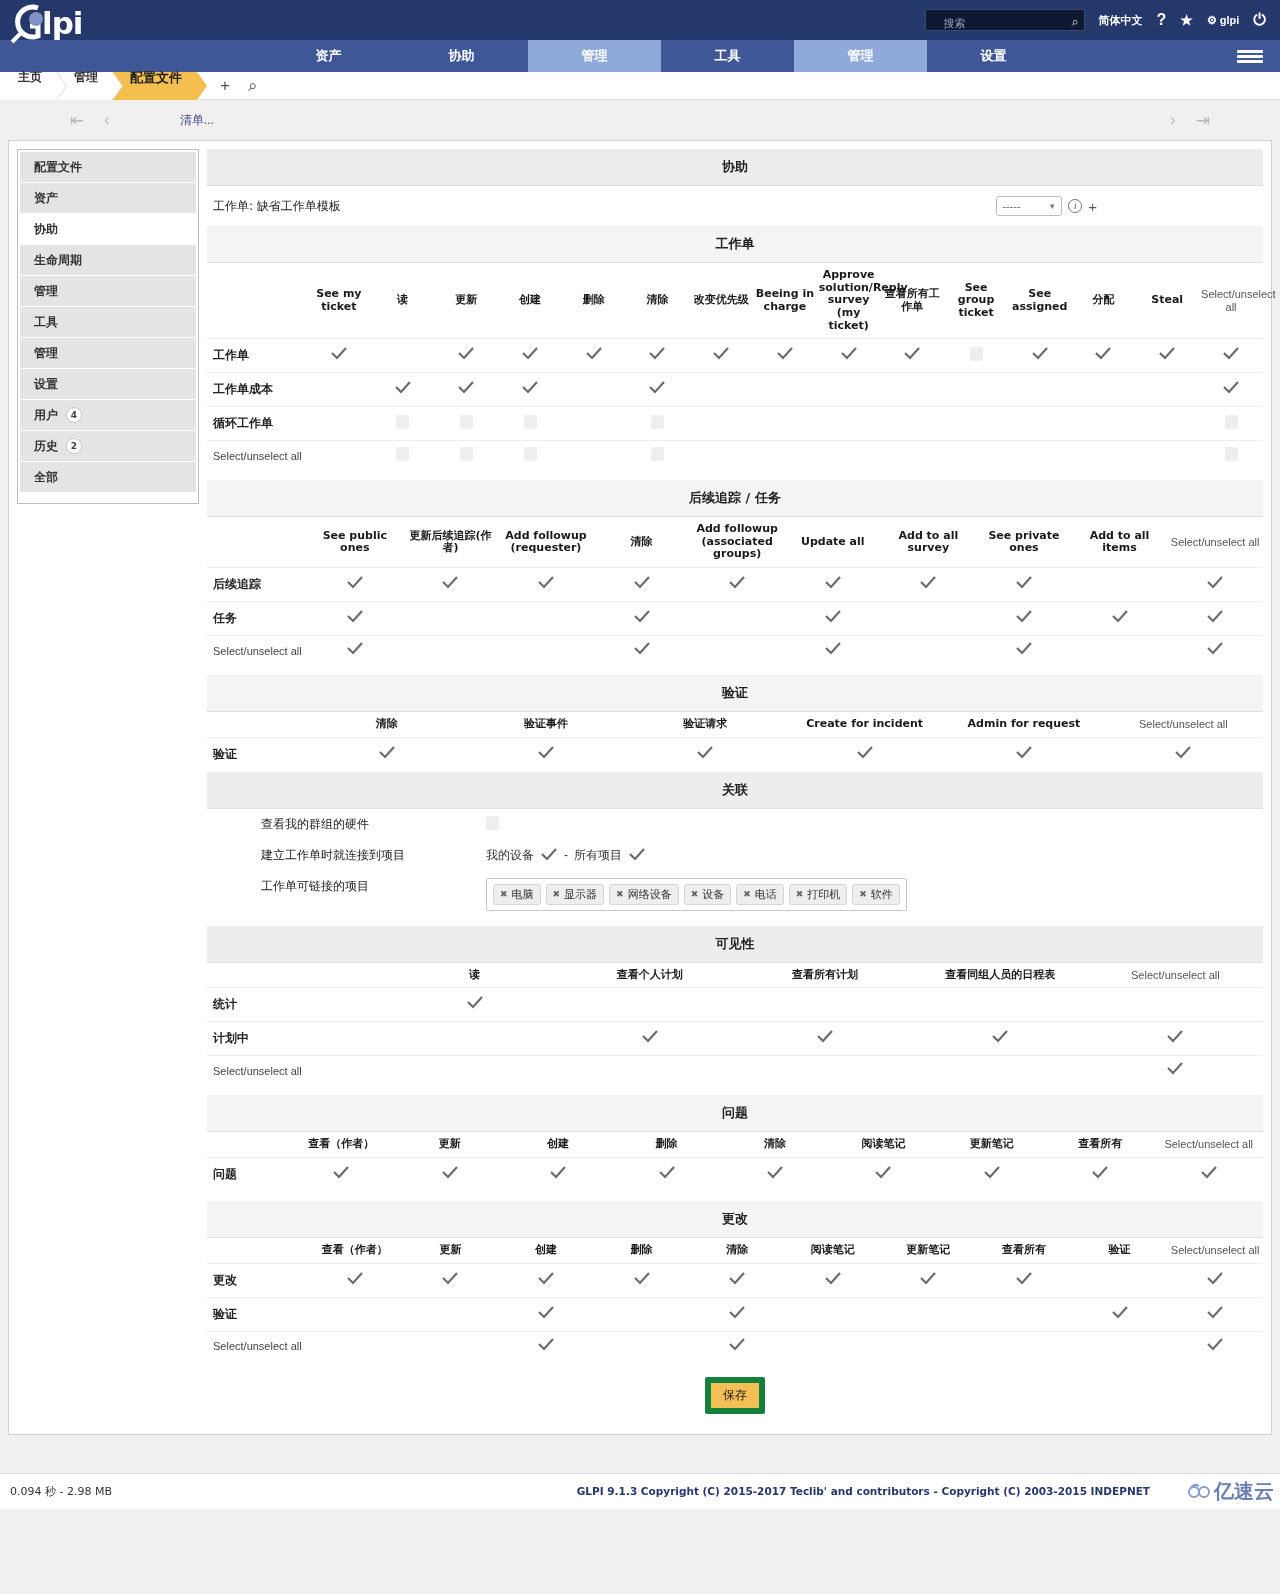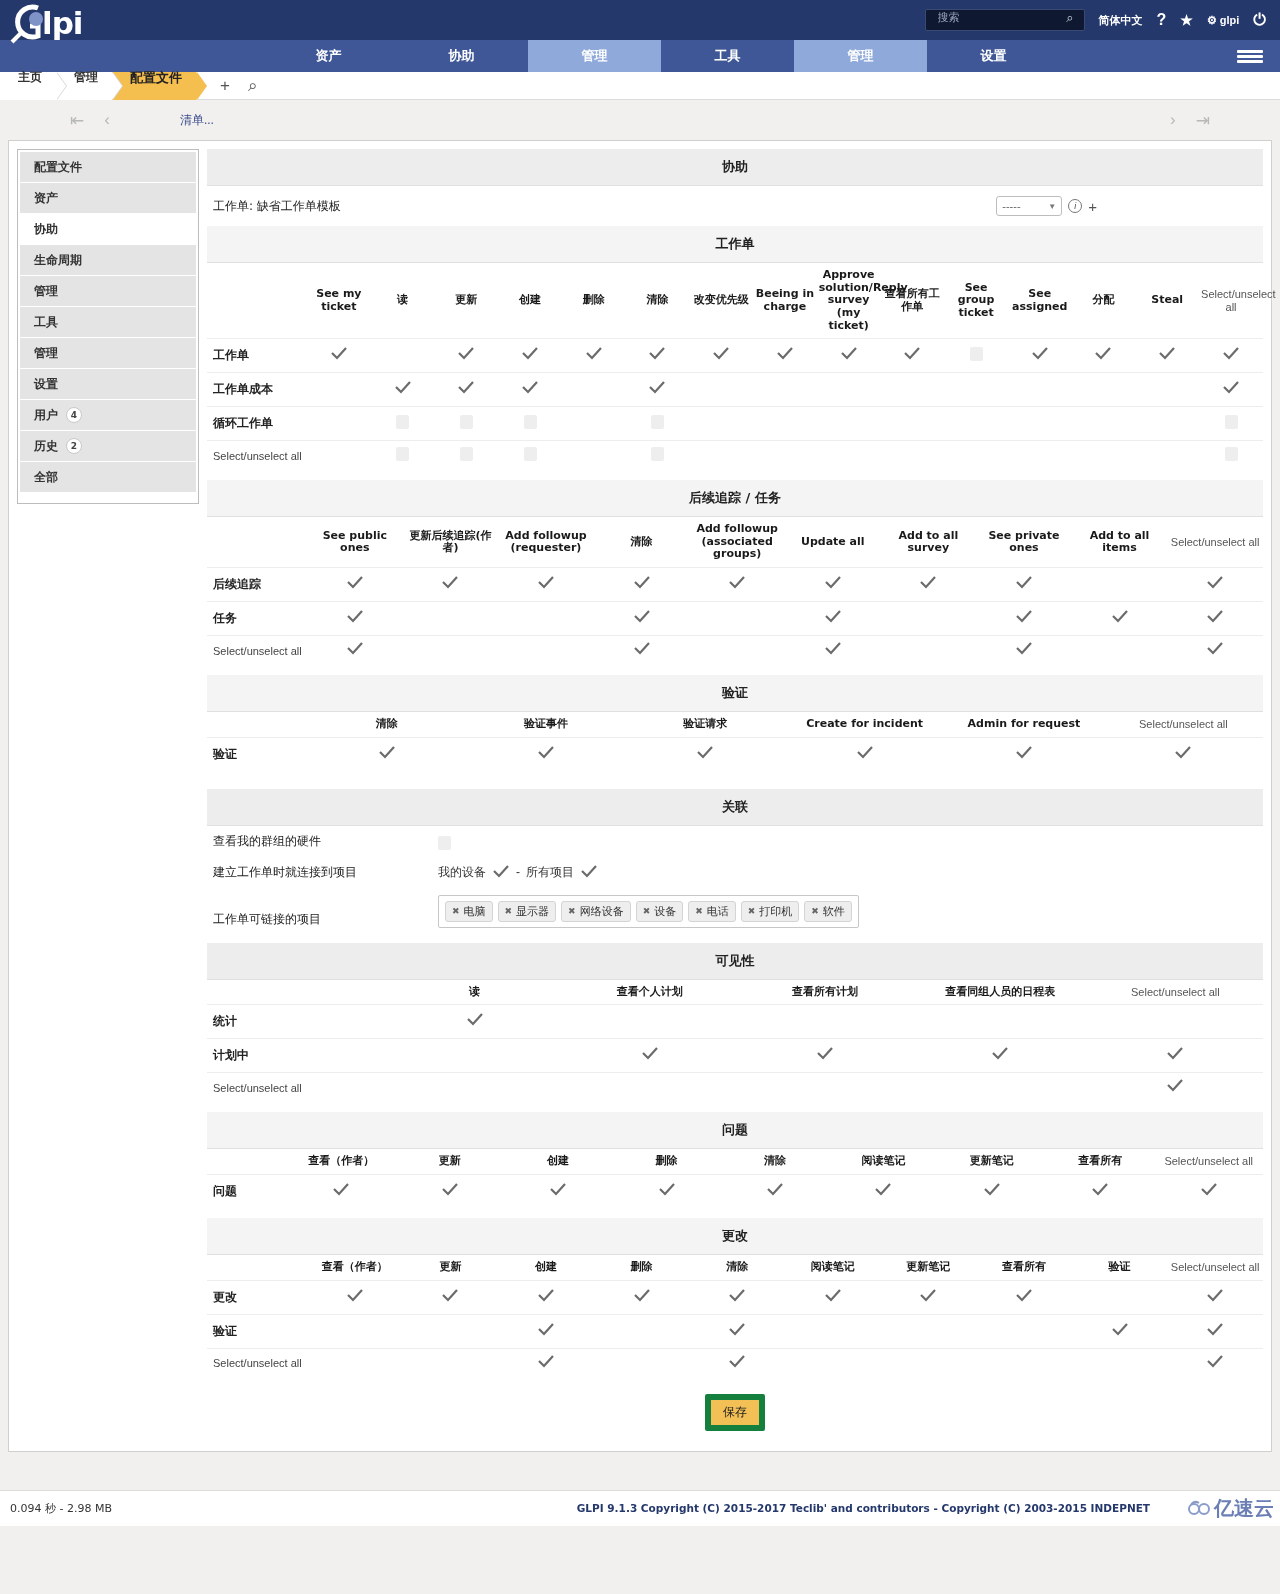--- a/index.html
+++ b/index.html
@@ -12,21 +12,21 @@
     overflow:hidden;
   }
 
   
   .topbar{ height:40px; background:#25386c; display:flex; align-items:center; position:relative;}
   .logo{ position:absolute; left:8px; top:2px; width:120px; height:44px; color:#fff;
          font-size:34px; font-weight:bold; letter-spacing:-1px; font-family:"DejaVu Sans", sans-serif;}
   .logo svg{ position:absolute; left:0; top:0;}
   .top-right{ margin-left:auto; display:flex; align-items:center; gap:14px; padding-right:14px; height:40px;}
   .searchbox{ width:160px; height:22px; background:#0e1830; border:1px solid #3b4a75; border-radius:2px;
-              display:flex; align-items:flex-start; padding:0 10px; position:relative;}
+              display:flex; align-items:flex-end; padding:0 16px; position:relative;}
   .searchbox input{ background:transparent; border:0; outline:none; color:#cfd6e6; font-size:11px; width:130px;
                     font-family:"Liberation Sans", sans-serif;}
   .searchbox input::placeholder{ color:#9aa4bd;}
   .s-ico{ color:#cfd6e6; font-size:13px; margin-left:auto;}
   .tr-item{ color:#ffffff; font-size:11px; font-weight:bold; cursor:pointer; display:flex; align-items:center; gap:3px;}
   .tr-item.qm{ font-size:16px;}
   .tr-item.star{ font-size:14px;}
   .tr-item.power{ font-size:16px;}
 
   
@@ -99,21 +99,21 @@
   .tplrow .ctl{ margin-left:auto; display:flex; align-items:center; gap:6px; padding-right:160px;}
   .selbox{ width:66px; height:20px; border:1px solid #bdbdbd; border-radius:3px; background:#fff;
            display:flex; align-items:center; justify-content:space-between; padding:0 5px;
            font-size:11px; color:#666;}
   .selbox .car{ font-size:8px; color:#777;}
   .infoic{ width:14px; height:14px; border:1px solid #777; border-radius:50%; font-size:9px;
            display:inline-flex; align-items:center; justify-content:center; color:#555; font-style:italic;}
   .plusic{ font-size:15px; color:#555;}
 
   
-  .assoc-row{ display:flex; align-items:flex-end; padding:7px 6px; font-size:12px;}
+  .assoc-row{ display:flex; align-items:flex-start; padding:7px 6px; font-size:12px;margin-left:48px;}
   .assoc-row .alabel{ width:225px; font-family:"DejaVu Sans",sans-serif; color:#222;}
   .assoc-row .aval{ display:flex; align-items:center; gap:6px;}
   .tagbox{ border:1px solid #c7c7c7; background:#fff; padding:5px 6px; display:inline-flex;
            gap:5px; border-radius:2px;}
   .tag{ background:#eeeeee; border:1px solid #d4d4d4; border-radius:3px; font-size:11px;
         padding:2px 6px; display:inline-flex; align-items:center; gap:4px; color:#333;
         font-family:"DejaVu Sans",sans-serif; cursor:pointer;}
   .tag .x{ font-size:9px; color:#666;}
 
   .savewrap{ text-align:center; padding:16px 0 12px;}
@@ -530,21 +530,21 @@
               <td class="cell"><span class="chk"><svg width="18" height="14" viewBox="0 0 18 14">
                     <path d="M2 6 L7 11 L16 1" fill="none" stroke="#6b6b6b" stroke-width="2.2"></path>
                   </svg></span></td>
               <td class="cell"><span class="chk"><svg width="18" height="14" viewBox="0 0 18 14">
                     <path d="M2 6 L7 11 L16 1" fill="none" stroke="#6b6b6b" stroke-width="2.2"></path>
                   </svg></span></td>
             </tr>
           </tbody>
     </table>
 
-    <div class="sechead" style="margin-top:18px">关联</div>
+    <div class="sechead" style="margin-top:1px">关联</div>
     <div class="assoc-row">
       <span class="alabel">查看我的群组的硬件</span>
       <span class="aval">
         <span class="box"></span>
       </span>
     </div>
     <div class="assoc-row">
       <span class="alabel">建立工作单时就连接到项目</span>
       <span class="aval">
         <span>我的设备</span>

